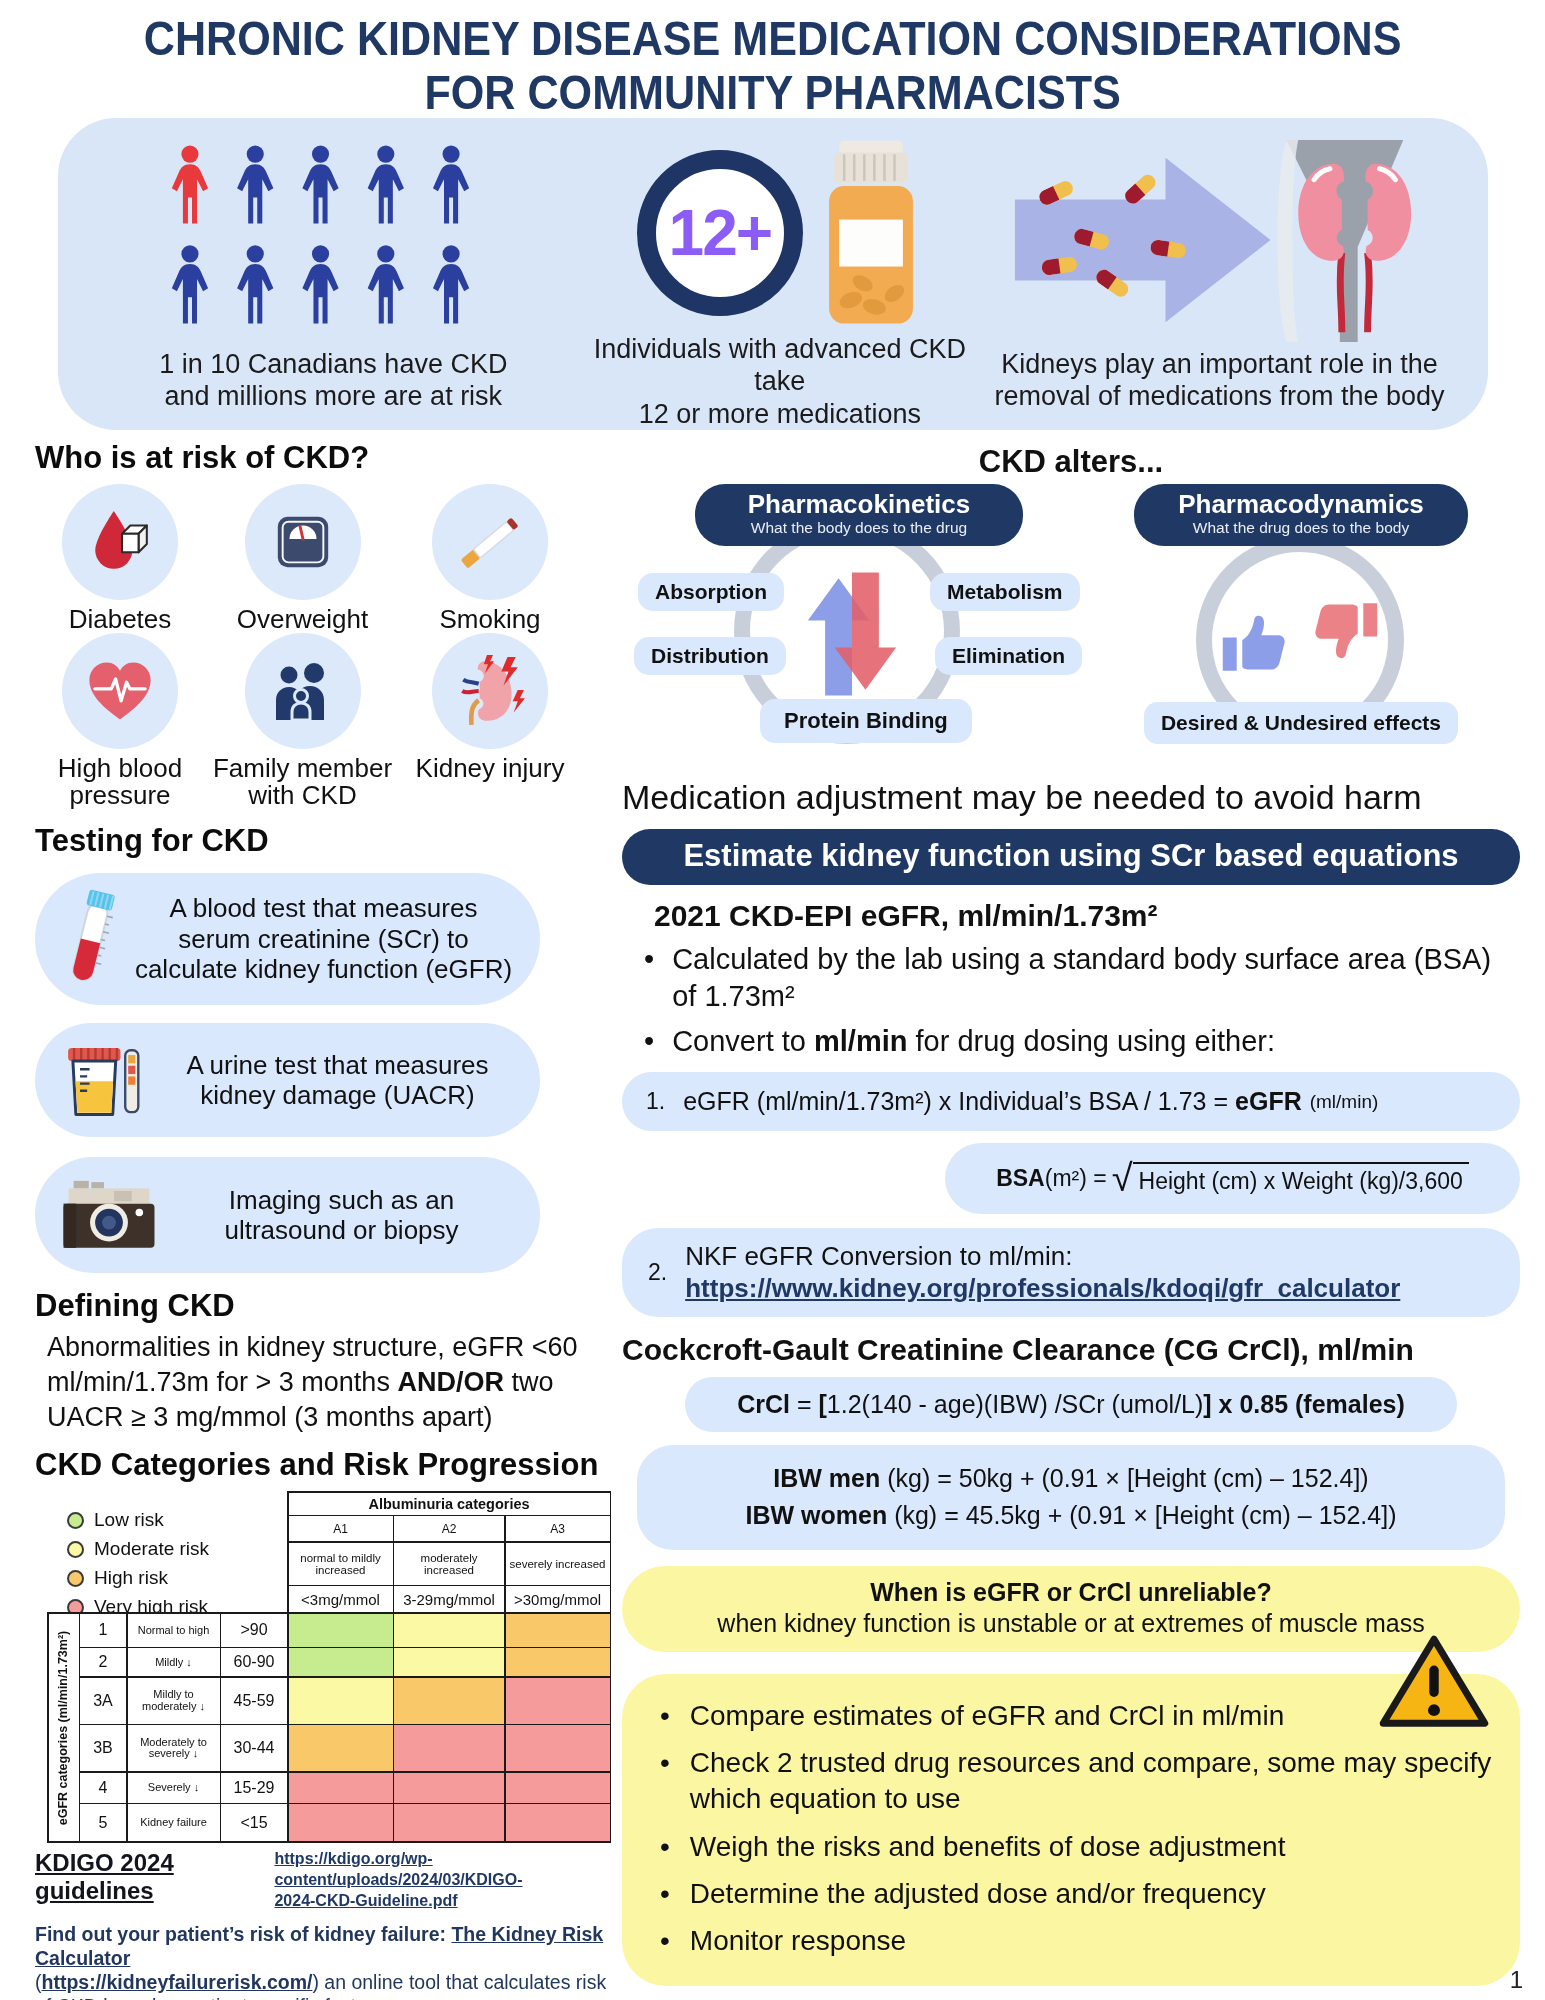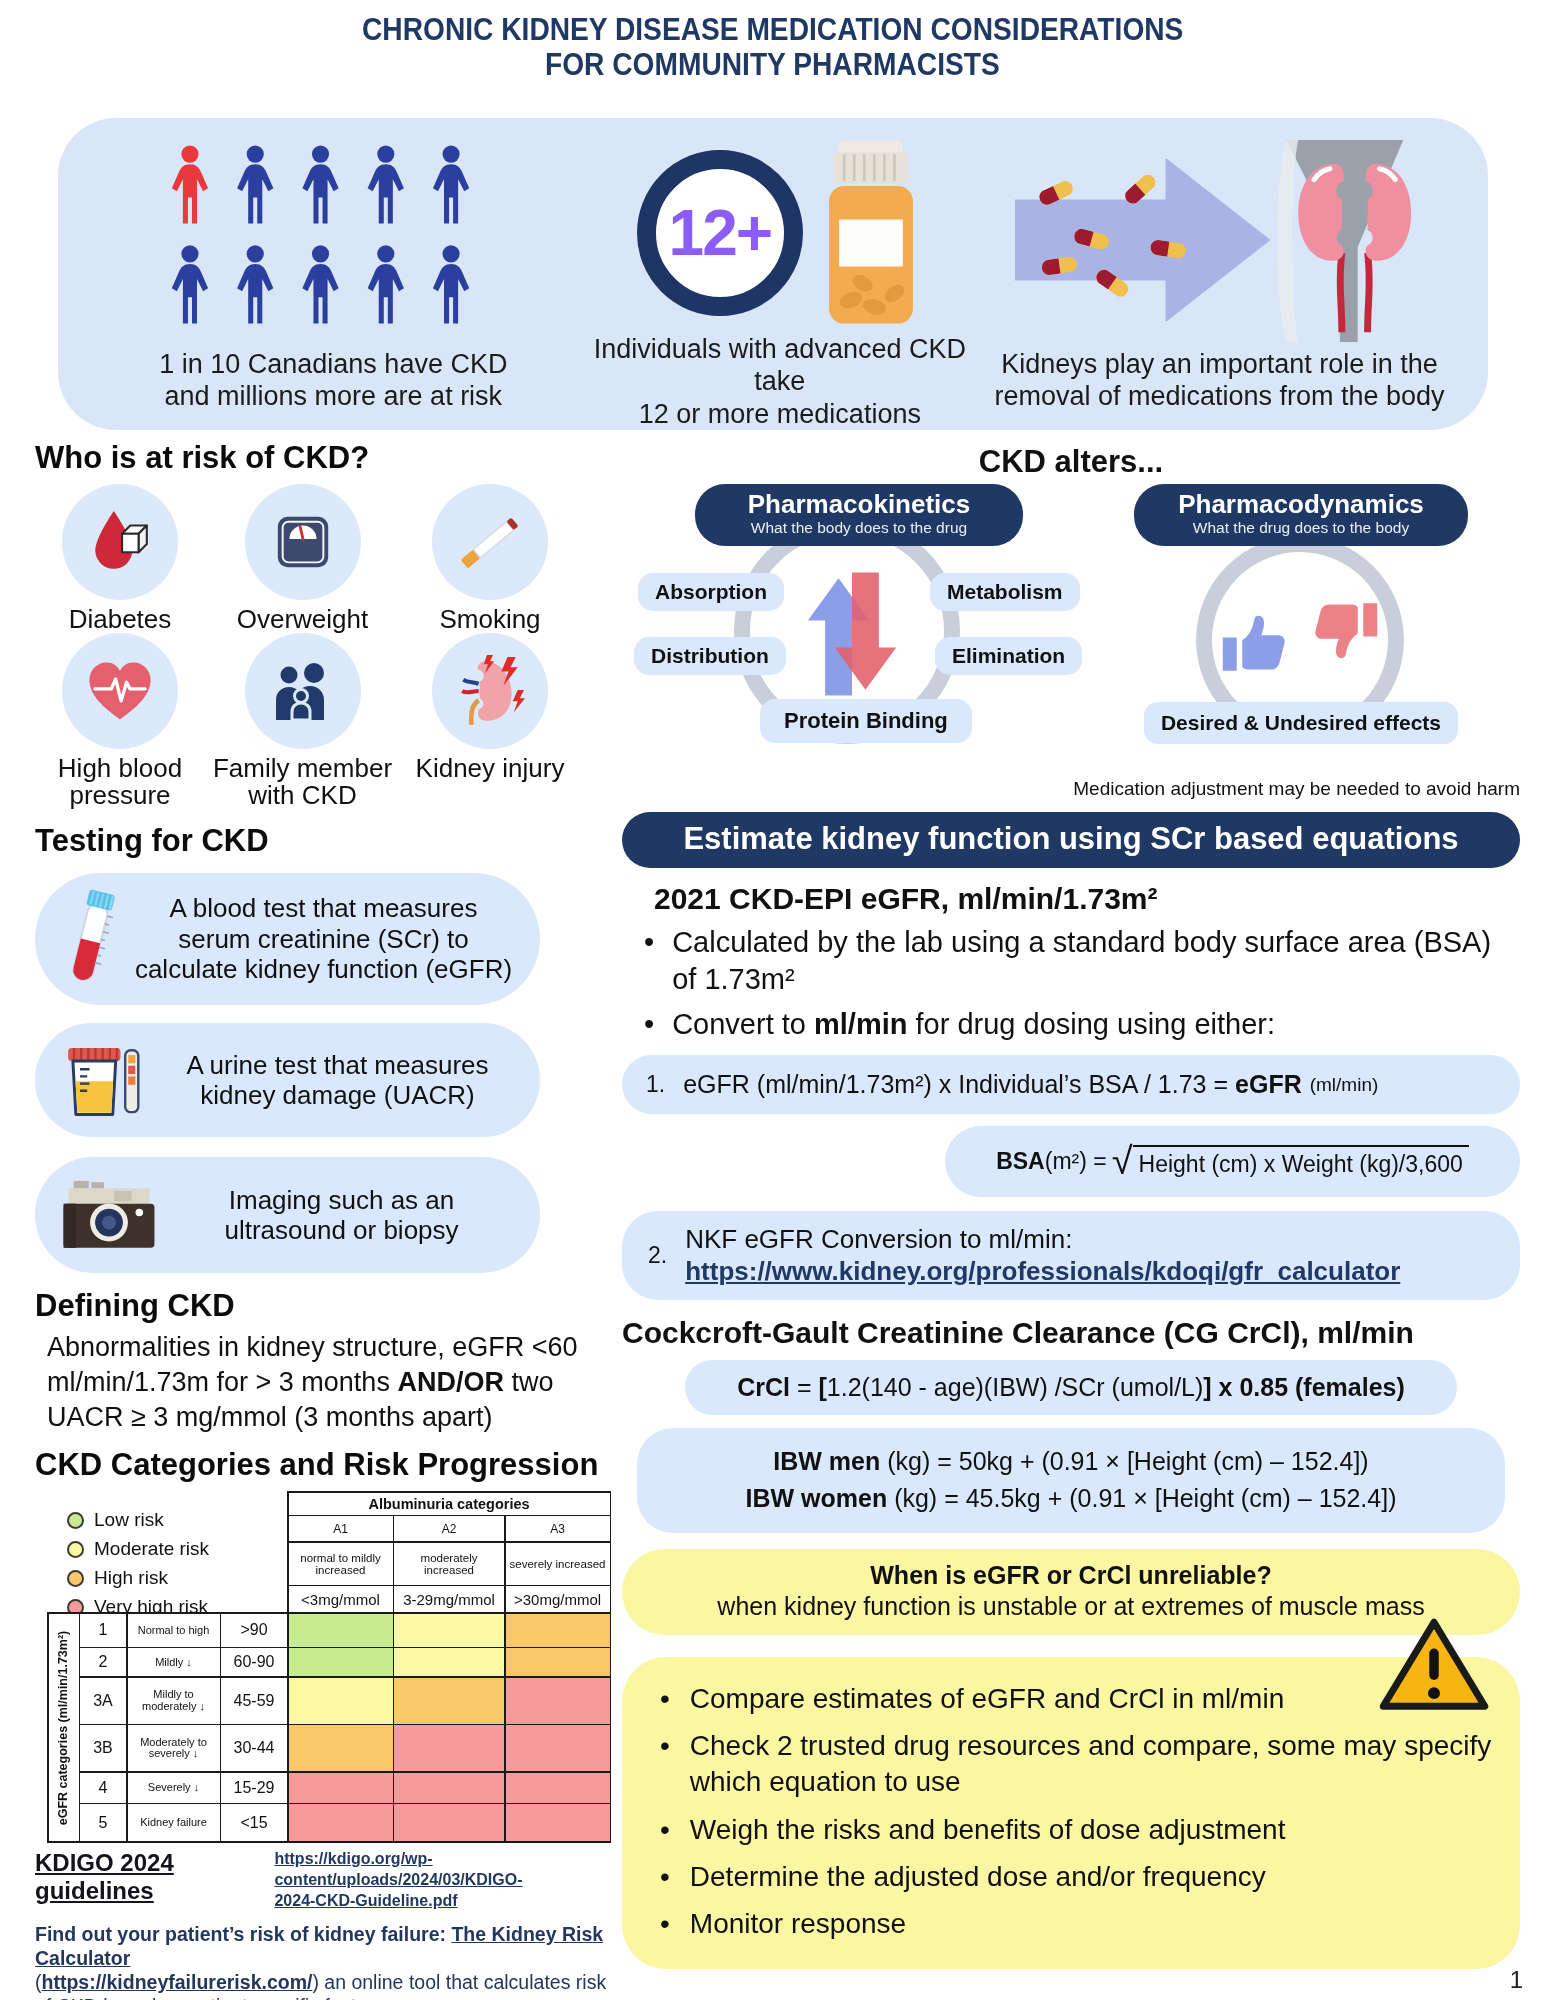--- a/index.html
+++ b/index.html
@@ -1,20 +1,20 @@
 <!DOCTYPE html>
 <html><head>
 <meta charset="utf-8">
 <style>
   html,body{margin:0;padding:0;background:#fff;}
   .page{position:relative;width:1545px;height:2000px;background:#fff;overflow:hidden;
         font-family:"Liberation Sans", sans-serif;color:#111;}
   
   .title{position:absolute;top:12px;left:0;right:0;text-align:center;
-         font-weight:800;color:#1f3864;font-size:32px;line-height:1.1;margin:0;}
+         font-weight:800;color:#1f3864;font-size:49px;line-height:1.1;margin:0;}
   .title span{display:inline-block;transform:scaleX(0.88);transform-origin:center;}
   
   .banner{position:absolute;top:118px;left:58px;width:1430px;height:312px;background:#d9e6f8;
           border-radius:58px;display:flex;padding:16px 28px 0;box-sizing:border-box;}
   .stat{display:flex;flex-direction:column;align-items:center;}
   .stat1{width:36%;} .stat2{width:29%;} .stat3{width:35%;}
   .art{height:214px;display:flex;align-items:center;justify-content:center;gap:16px;}
   .caption{font-size:27px;line-height:1.2;text-align:center;margin:0;color:#1b1b1b;}
   .caption span{display:block;}
   .people use{fill:#2b3f9e;} .people use.pred{fill:#e8393c;}
@@ -81,21 +81,21 @@
   .np-sub{font-size:15.5px;color:#e8eefa;}
   .pk-label{position:absolute;background:#d9e8fc;border-radius:15px;font-weight:700;font-size:21px;
             padding:7px 17px;z-index:2;white-space:nowrap;}
   .lab-abs{left:4px;top:89px;} .lab-met{left:296px;top:89px;}
   .lab-dis{left:0px;top:153px;} .lab-eli{left:301px;top:153px;}
   .lab-pro{left:126px;top:215px;font-size:22px;padding:9px 24px;}
   .pk-arrows{position:absolute;left:170px;top:74px;z-index:1;}
   .pd-thumbs{position:absolute;left:72px;top:98px;z-index:2;}
   .pd-effects{position:absolute;left:10px;top:218px;width:314px;background:#d9e8fc;border-radius:14px;
               font-weight:700;font-size:21px;text-align:center;padding:9px 0;z-index:2;}
-  .alters-note{text-align:right;font-size:19px;margin:2px 0 0;}
+  .alters-note{text-align:left;font-size:34px;margin:2px 0 0;}
   .est-banner{margin-top:12px;background:#1f3864;color:#fff;font-weight:800;font-size:31px;
               text-align:center;border-radius:29px;padding:9px 0 11px;}
   .epi-h{font-size:30px;font-weight:800;margin:14px 0 0 32px;}
   .bullets{margin:6px 0 0 6px;padding:0;list-style:none;}
   .bullets li{font-size:29px;line-height:1.28;margin-top:8px;display:flex;}
   .bullets li::before{content:"\2022";margin:0 18px 0 16px;}
   .fpill{background:#d9e8fc;border-radius:36px;box-sizing:border-box;}
   .f1{margin-top:12px;display:flex;align-items:center;padding:15px 24px;font-size:25px;}
   .f-num{font-size:23px;margin-right:18px;}
   .f1 .unit{font-size:19px;margin-left:8px;}

